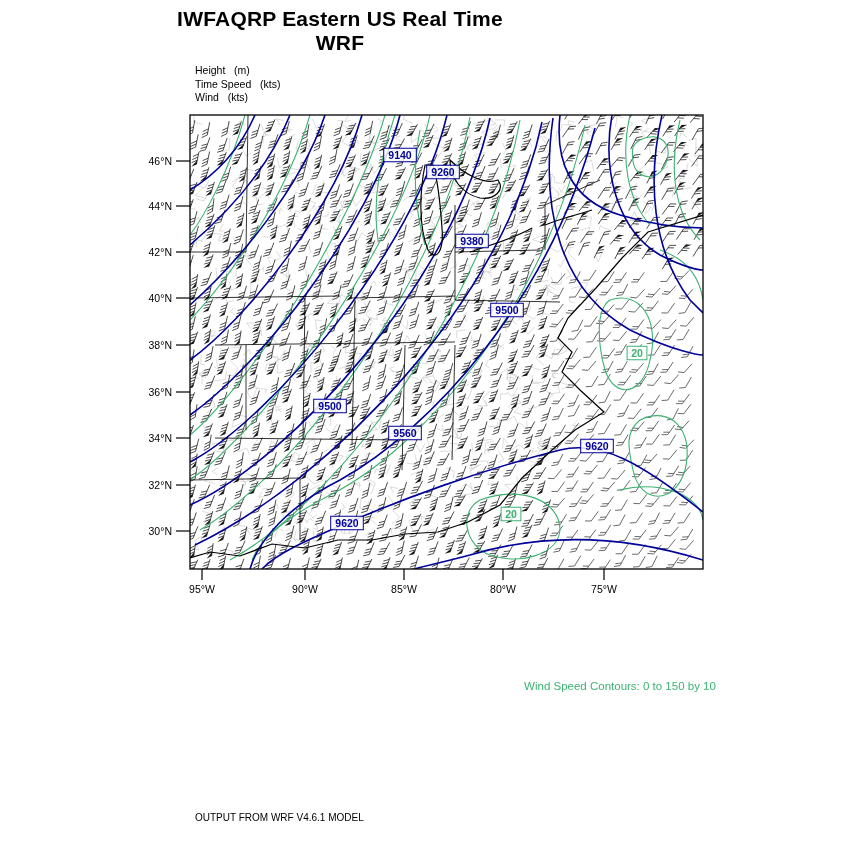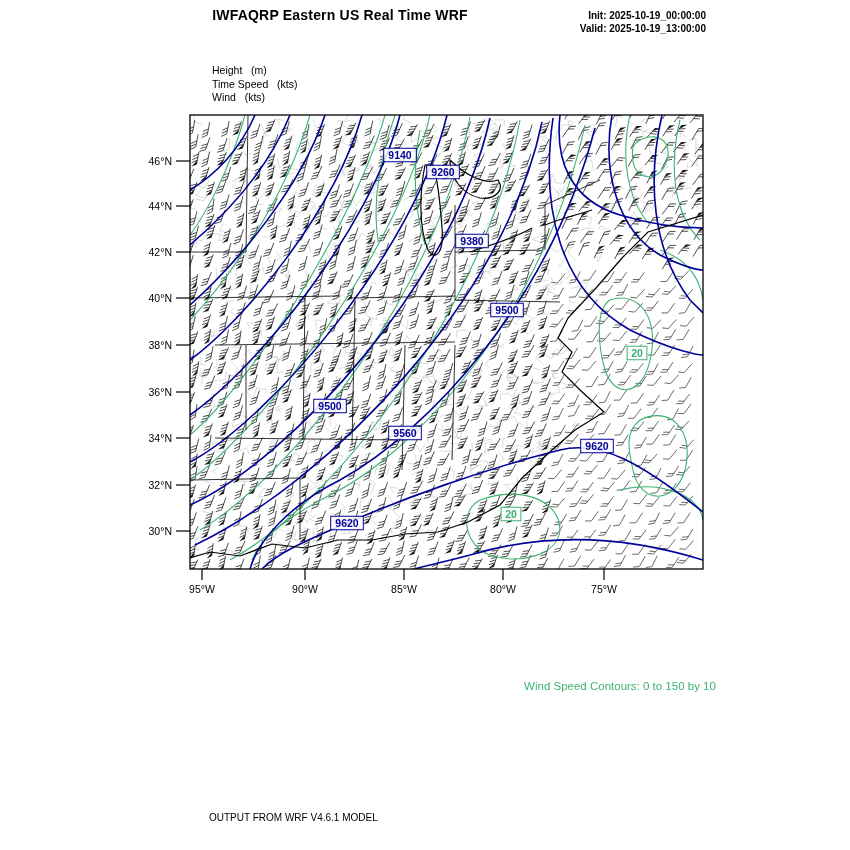--- a/index.html
+++ b/index.html
@@ -1,41 +1,37 @@
 <!DOCTYPE html>
 <html><head>
 <meta charset="utf-8">
 <style>
   html,body{margin:0;padding:0;background:#fff;}
   .page{position:relative;width:850px;height:850px;background:#ffffff;
         font-family:"Liberation Sans",sans-serif;overflow:hidden;color:#000;}
   .title{position:absolute;left:150px;top:7px;width:380px;text-align:center;
-         font-size:14px;font-weight:bold;letter-spacing:0.2px;}
+         font-size:21px;font-weight:bold;letter-spacing:0.2px;}
   .timestamps{position:absolute;left:486px;top:9px;width:220px;text-align:right;
          font-size:10px;font-weight:bold;line-height:13px;}
-  .legend{position:absolute;left:212px;top:64px;font-size:10.5px;line-height:13.5px;}
+  .legend{position:absolute;left:195px;top:64px;font-size:10.5px;line-height:13.5px;}
   .legend div{white-space:pre;}
   .caption-height{position:absolute;left:420px;top:609px;width:400px;text-align:center;
          font-size:11.5px;}
   .caption-wind{position:absolute;left:420px;top:632px;width:400px;text-align:center;
          font-size:11.5px;margin-top:48px;}
-  .footer{position:absolute;left:209px;top:811px;font-size:10px;line-height:13px;}
+  .footer{position:absolute;left:195px;top:811px;font-size:10px;line-height:13px;}
   svg.map{position:absolute;left:0;top:0;}
 </style>
 </head>
 <body>
 
 <div class="page">
 
   <div class="title">IWFAQRP Eastern US Real Time WRF</div>
 
-  <div class="timestamps">
-    <div>Init: 2025-10-19_00:00:00</div>
-    <div>Valid: 2025-10-19_13:00:00</div>
-  </div>
 
   <div class="legend">
     <div>Height   (m)</div>
     <div>Time Speed   (kts)</div>
     <div>Wind   (kts)</div>
   </div>
 
   <svg class="map" id="mapsvg" width="850" height="850" viewBox="0 0 850 850">
       <defs>
         <clipPath id="mapclip">

